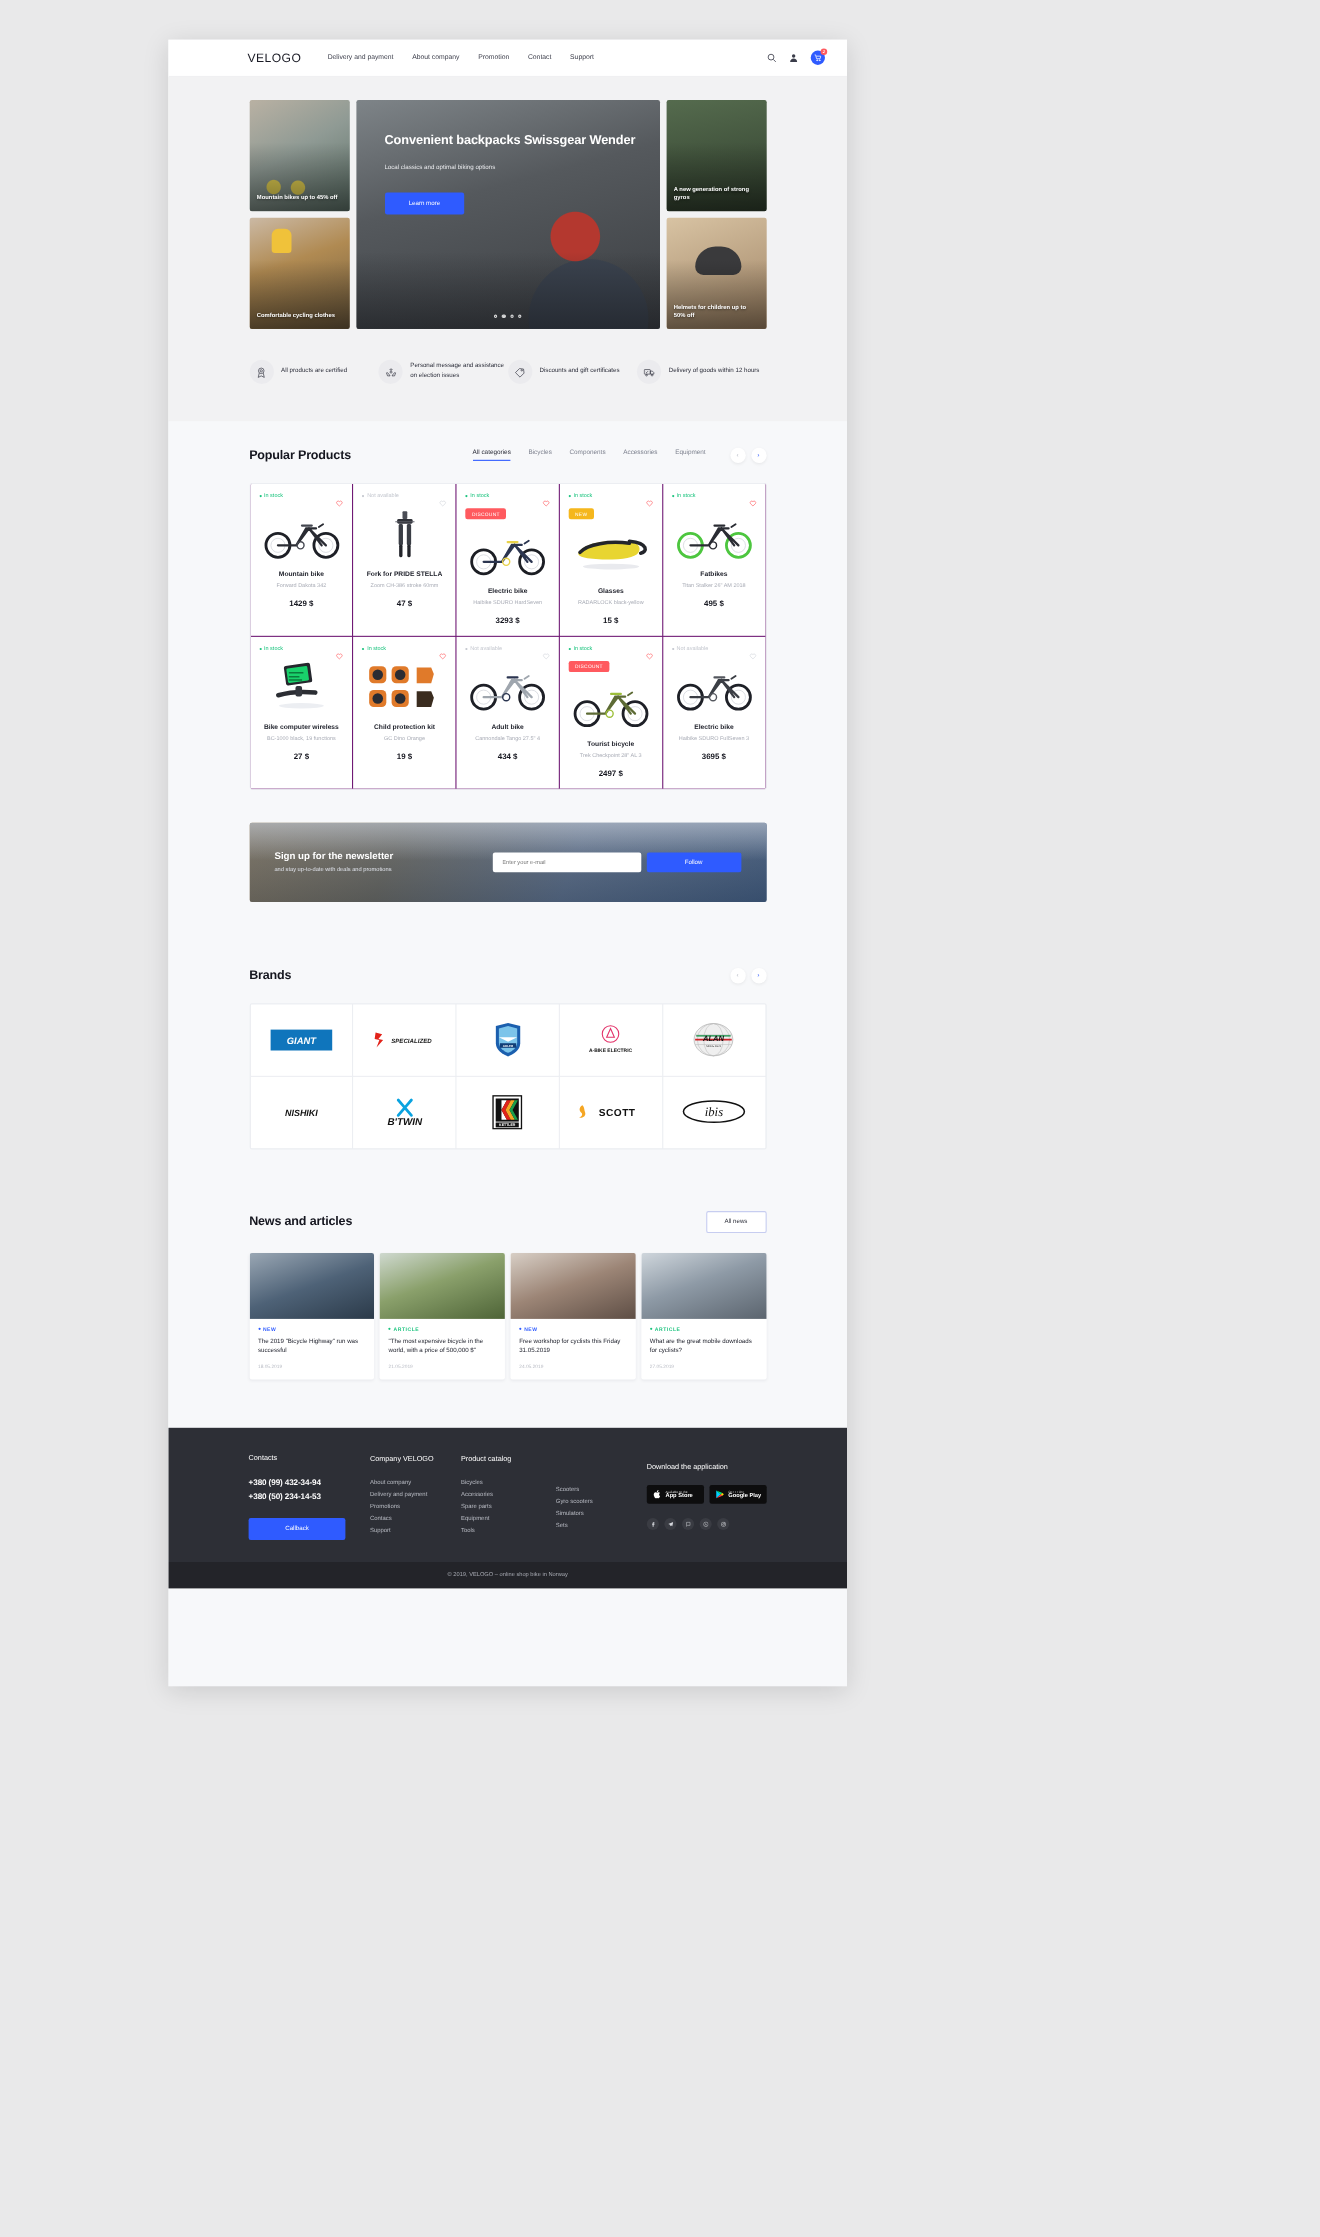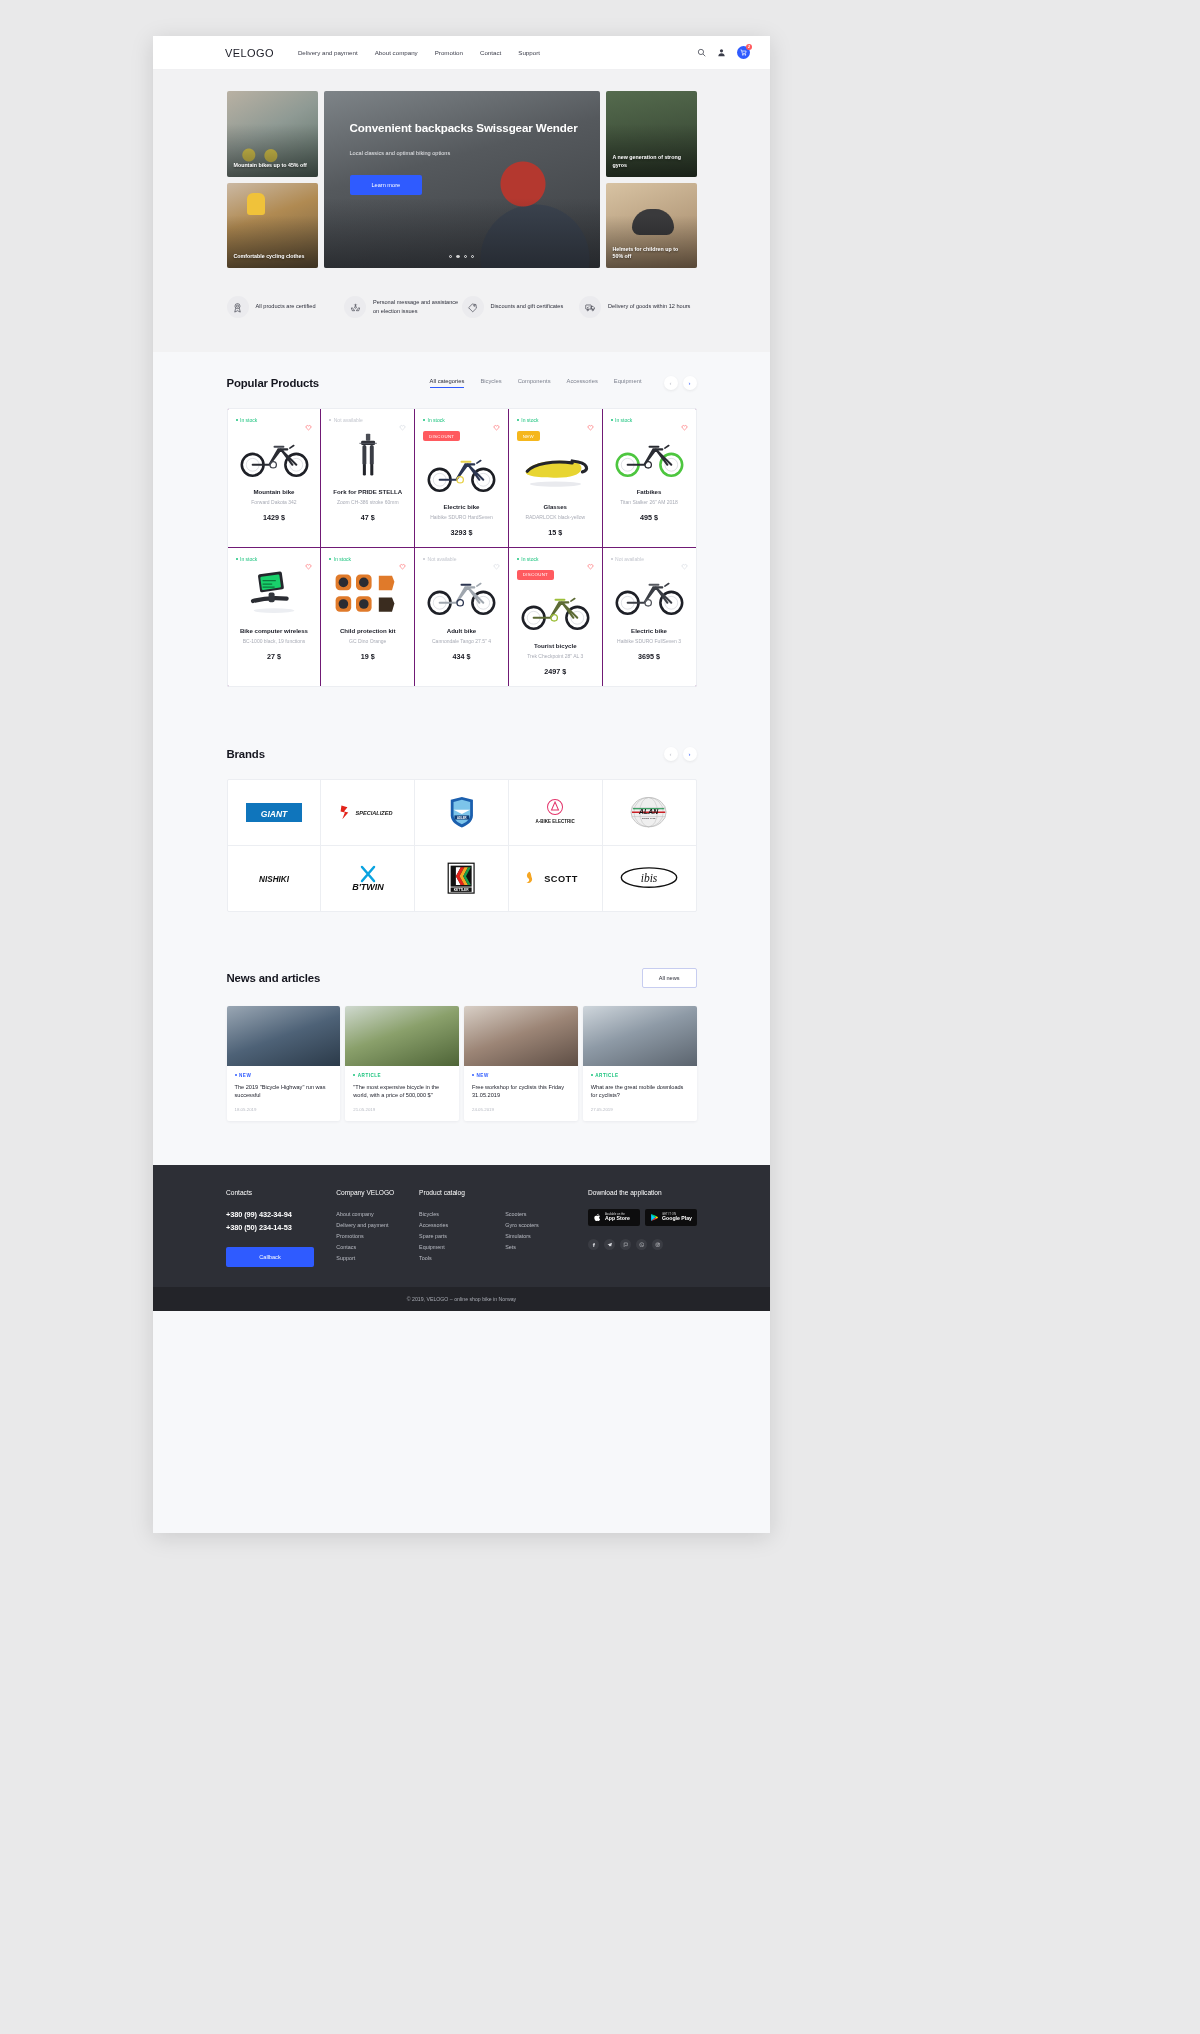--- a/index.html
+++ b/index.html
@@ -36,21 +36,21 @@
   .cart svg{width:7px;height:7px;}
   .cart .badge{
     position:absolute; top:-2px; right:-2px; width:6px;height:6px;border-radius:50%;
     background:#ff5a5f; color:#fff; font-size:3.6px; display:flex;
     align-items:center;justify-content:center; font-weight:700;
   }
 
   
   .hero-wrap { background:#f2f2f3; padding: 21px 0 34px 0; }
   .container { width:470px; margin:0 auto; }
-  .hero { display:flex; gap:6px; height:177px; }
+  .hero { display:flex; gap:6px; height:208px; }
   .hero-col { display:flex; flex-direction:column; gap:6px; width:91px; }
   .tile {
     position:relative; flex:1; border-radius:2px; overflow:hidden;
     display:flex; align-items:flex-end; padding:7px;
   }
   .tile span {
     position:relative; z-index:2; color:#fff; font-size:5.3px; font-weight:700;
     line-height:1.45; text-shadow:0 1px 2px rgba(0,0,0,.5);
   }
   .tile::after{content:"";position:absolute;inset:0;
@@ -175,21 +175,21 @@
   .nlabel{font-size:4.6px;font-weight:700;letter-spacing:.5px;display:flex;
     align-items:center;gap:2.5px;}
   .nlabel.new{color:#2f5bff;}
   .nlabel.article{color:#19c37d;}
   .nlabel i{width:2px;height:2px;border-radius:50%;background:currentColor;display:block;}
   .ntitle{font-size:5.6px;color:#22242f;line-height:1.55;margin-top:5px;}
   .ndate{font-size:4.4px;color:#b7bac3;margin-top:7px;}
 
   
   .footer{background:#2d2f36;padding:24px 73px 20px;}
-  .fcols{display:flex;}
+  .fcols{display:flex;align-items:center;}
   .fcol{}
   .fcol.c1{width:128px;} .fcol.c2{width:96px;} .fcol.c3{width:100px;}
   .fcol.c4{width:96px;} .fcol.c5{flex:1;}
   .ftitle{color:#fff;font-size:6.6px;font-weight:400;margin-bottom:13px;}
   .fphone{color:#fff;font-size:7.4px;font-weight:700;line-height:1.75;letter-spacing:-.1px;}
   .fbtn{margin-top:12px;background:#2f5bff;border:none;color:#fff;font-size:5.6px;
     padding:7px 0;width:88px;border-radius:2px;cursor:pointer;font-family:inherit;}
   .flink{display:block;color:#b9bcc4;font-size:5.4px;line-height:2.05;text-decoration:none;}
   .stores{display:flex;gap:5px;}
   .store{width:52px;height:17px;background:#0d0d0e;border-radius:2px;
@@ -594,20 +594,30 @@
   <circle cx="58" cy="48" r="5" stroke="#55585f" stroke-width="2"></circle>
   <path d="M84 22l6-4" stroke="#3b3e45" stroke-width="2.6" stroke-linecap="round"></path>
  </svg>
             </div>
    <div class="pname">Electric bike</div>
    <div class="pdesc">Haibike SDURO FullSeven 3</div>
    <div class="pprice">3695 $</div>
  </div>
         </div>
 
+      <div class="news-banner">
+        <div class="nb-txt">
+          <div class="nb-title">Sign up for the newsletter</div>
+          <div class="nb-sub">and stay up-to-date with deals and promotions</div>
+        </div>
+        <div class="nb-form">
+          <input class="nb-input" placeholder="Enter your e-mail" style="">
+          <button class="nb-btn">Follow</button>
+        </div>
+      </div>
 
       <div class="brands-sec">
         <div class="sec-head">
           <div class="sec-title">Brands</div>
           <div class="arrows" style="margin-left:auto">
             <div class="arrow prev">‹</div>
             <div class="arrow next">›</div>
           </div>
         </div>
         <div class="brand-grid" id="brandgrid">

